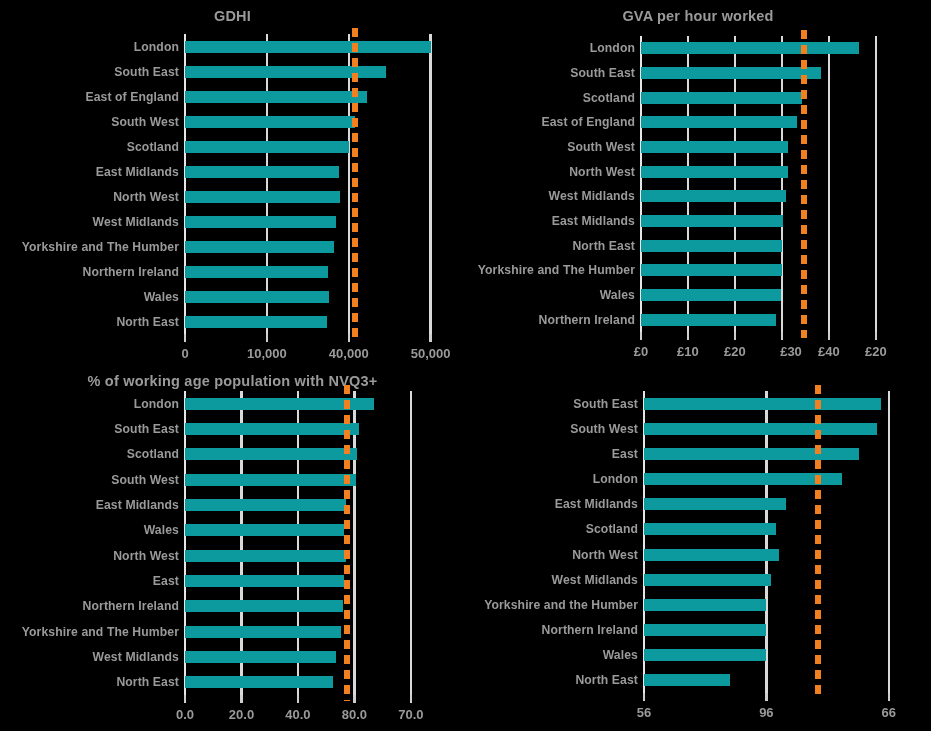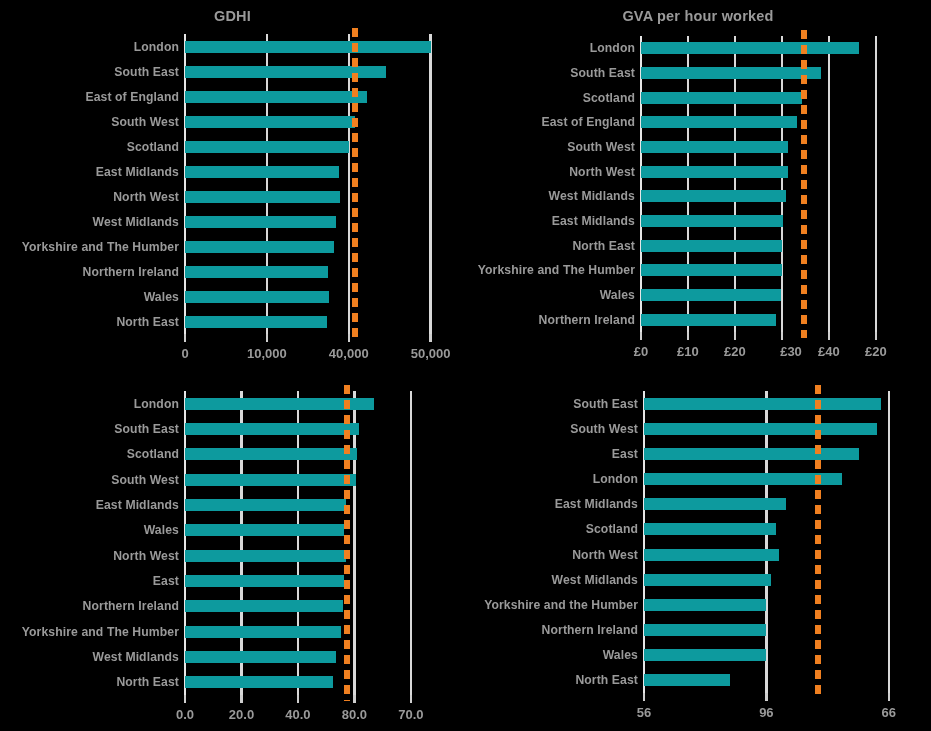--- a/index.html
+++ b/index.html
@@ -187,20 +187,21 @@
         <div class="tick" style="left: 315.693px; top: 332px; height: 8px;"></div>
         <div class="ticklabel" style="left: 326px; top: 344px;">£30</div>
         <div class="tick" style="left: 362.675px; top: 332px; height: 8px;"></div>
         <div class="ticklabel" style="left: 363.925px; top: 344px;">£40</div>
         <div class="tick" style="left: 409.656px; top: 332px; height: 8px;"></div>
         <div class="ticklabel" style="left: 410.906px; top: 344px;">£20</div>
       </div>
   </div>
 
   <div class="panel">
+    <div class="panel-title">% of working age population with NVQ3+</div>
     <div class="plot" id="plot2" style="left: 0px; top: 0px; width: 100%; height: 100%;">
         <div class="gridline axis0" style="left: 183.75px; top: 26px; height: 304px;"></div>
         <div class="gridline" style="left: 240.221px; top: 26px; height: 304px;"></div>
         <div class="gridline" style="left: 296.691px; top: 26px; height: 304px;"></div>
         <div class="gridline" style="left: 353.162px; top: 26px; height: 304px;"></div>
         <div class="gridline" style="left: 409.632px; top: 26px; height: 304px;"></div>
         <div class="bar" style="left: 185px; width: 188.612px; top: 38.6667px; height: 12px; background: rgb(13, 154, 158);"></div>
         <div class="rowlabel" style="right: auto; left: 0px; width: 179px; top: 38.6667px;">London</div>
         <div class="bar" style="left: 185px; width: 173.647px; top: 64px; height: 12px; background: rgb(13, 154, 158);"></div>
         <div class="rowlabel" style="right: auto; left: 0px; width: 179px; top: 64px;">South East</div>

